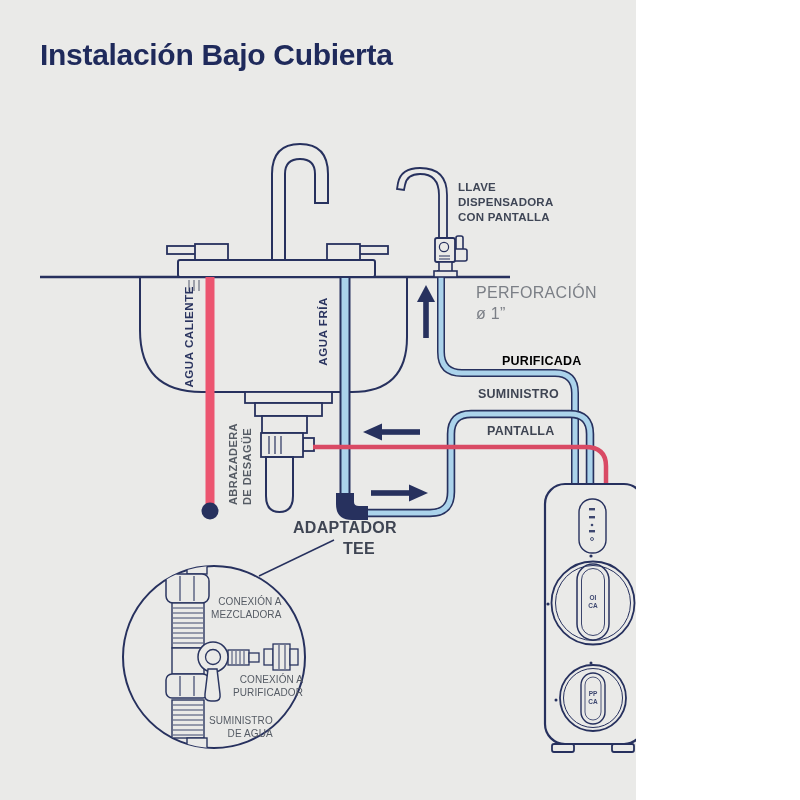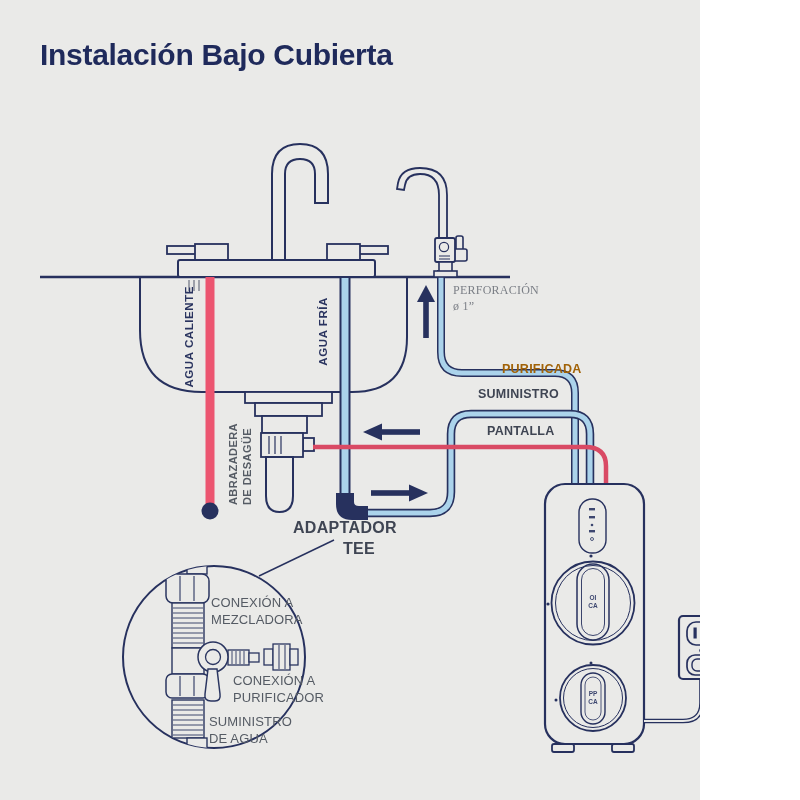--- a/index.html
+++ b/index.html
@@ -1,37 +1,37 @@
 <!DOCTYPE html>
 <html><head>
 <meta charset="utf-8">
 <style>
   html,body { margin:0; padding:0; }
   #stage {
-    position:relative; width:700px; height:800px;
+    position:relative; width:636px; height:800px;
     background:#eaeae8; overflow:hidden;
     font-family:"Liberation Sans", sans-serif;
   }
   #art { position:absolute; left:0; top:0; }
   .lbl { position:absolute; white-space:pre-line; font-weight:bold; letter-spacing:.02em; }
   #title { left:40px; top:38px; font-size:30px; color:#1f2a5b; letter-spacing:-0.3px; }
   #llave { left:458px; top:180px; font-size:11.5px; line-height:1.3; color:#3f4656; }
   #contiene { left:550px; top:246px; width:170px; text-align:center; font-size:13.5px; line-height:1.45; color:#4d525a; }
-  #perforacion { left:453px; top:283px; font-size:12px; font-weight:normal; color:#7b7f86; line-height:1.3;font-family:Liberation Serif, serif; }
-  #purificada { left:478px; top:362px; font-size:12.5px; color:#a16207;padding-left:24px; }
+  #perforacion { left:476px; top:283px; font-size:16px; font-weight:normal; color:#7b7f86; line-height:1.3; }
+  #purificada { left:478px; top:354px; font-size:12.5px; color:#000000;padding-left:24px; }
   #suministro { left:478px; top:387px; font-size:12.5px; color:#3f4553; }
   #desecho { left:487px; top:424px; font-size:12.5px; color:#3f4553; }
   #conexiones-pe { left:620px; top:450px; font-size:11.5px; line-height:1.35; color:#3f4553; }
   #conexion-electrica { left:650px; top:584px; width:100px; text-align:center; font-size:11.5px; line-height:1.35; color:#3f4553; }
   #adaptador-tee { left:293px; top:518px; width:82px; text-align:right; font-size:16px; line-height:1.3; color:#3f4553; }
   .vert { writing-mode:vertical-rl; transform:rotate(180deg); }
   #agua-caliente { left:183px; top:286px; font-size:11.5px; color:#2a345f; letter-spacing:.05em; }
   #agua-fria { left:317px; top:297px; font-size:11.5px; color:#2a345f; letter-spacing:.05em; }
   #abrazadera { left:226px; top:423px; font-size:11px; line-height:1.3; color:#555b64; letter-spacing:.04em; }
-  .inset-lbl { font-size:13px; font-weight:normal; color:#555b64; line-height:1.3; letter-spacing:.01em; }
+  .inset-lbl { font-size:10px; font-weight:normal; color:#555b64; line-height:1.3; letter-spacing:.01em;text-align:right; }
   #mezcladora { left:211px; top:595px; }
   #purificador { left:233px; top:673px; }
   #suministro-agua { left:209px; top:714px; }
   .pur-txt { font-size:6.5px; font-weight:bold; fill:#3d4770; text-anchor:middle; font-family:"Liberation Sans",sans-serif; }
 </style>
 </head>
 <body>
 
 <div id="stage">
 
@@ -226,20 +226,23 @@
           <line x1="173" y1="720" x2="203" y2="720"></line>
         <line x1="173" y1="725" x2="203" y2="725"></line>
           <line x1="173" y1="730" x2="203" y2="730"></line>
         <line x1="173" y1="735" x2="203" y2="735"></line>
       </g>
       <rect x="187" y="738" width="20" height="14" stroke-width="1.4"></rect>
     </g>
   </svg>
 
   <div id="title" class="lbl">Instalación Bajo Cubierta</div>
+  <div id="llave" class="lbl">LLAVE
+DISPENSADORA
+CON PANTALLA</div>
   <div id="perforacion" class="lbl">PERFORACIÓN
 ø 1”</div>
   <div id="purificada" class="lbl">PURIFICADA</div>
   <div id="suministro" class="lbl">SUMINISTRO</div>
   <div id="desecho" class="lbl">PANTALLA</div>
   <div id="adaptador-tee" class="lbl">ADAPTADOR
 TEE</div>
   <div id="agua-caliente" class="lbl vert">AGUA CALIENTE</div>
   <div id="agua-fria" class="lbl vert">AGUA FRÍA</div>
   <div id="abrazadera" class="lbl vert">ABRAZADERA

